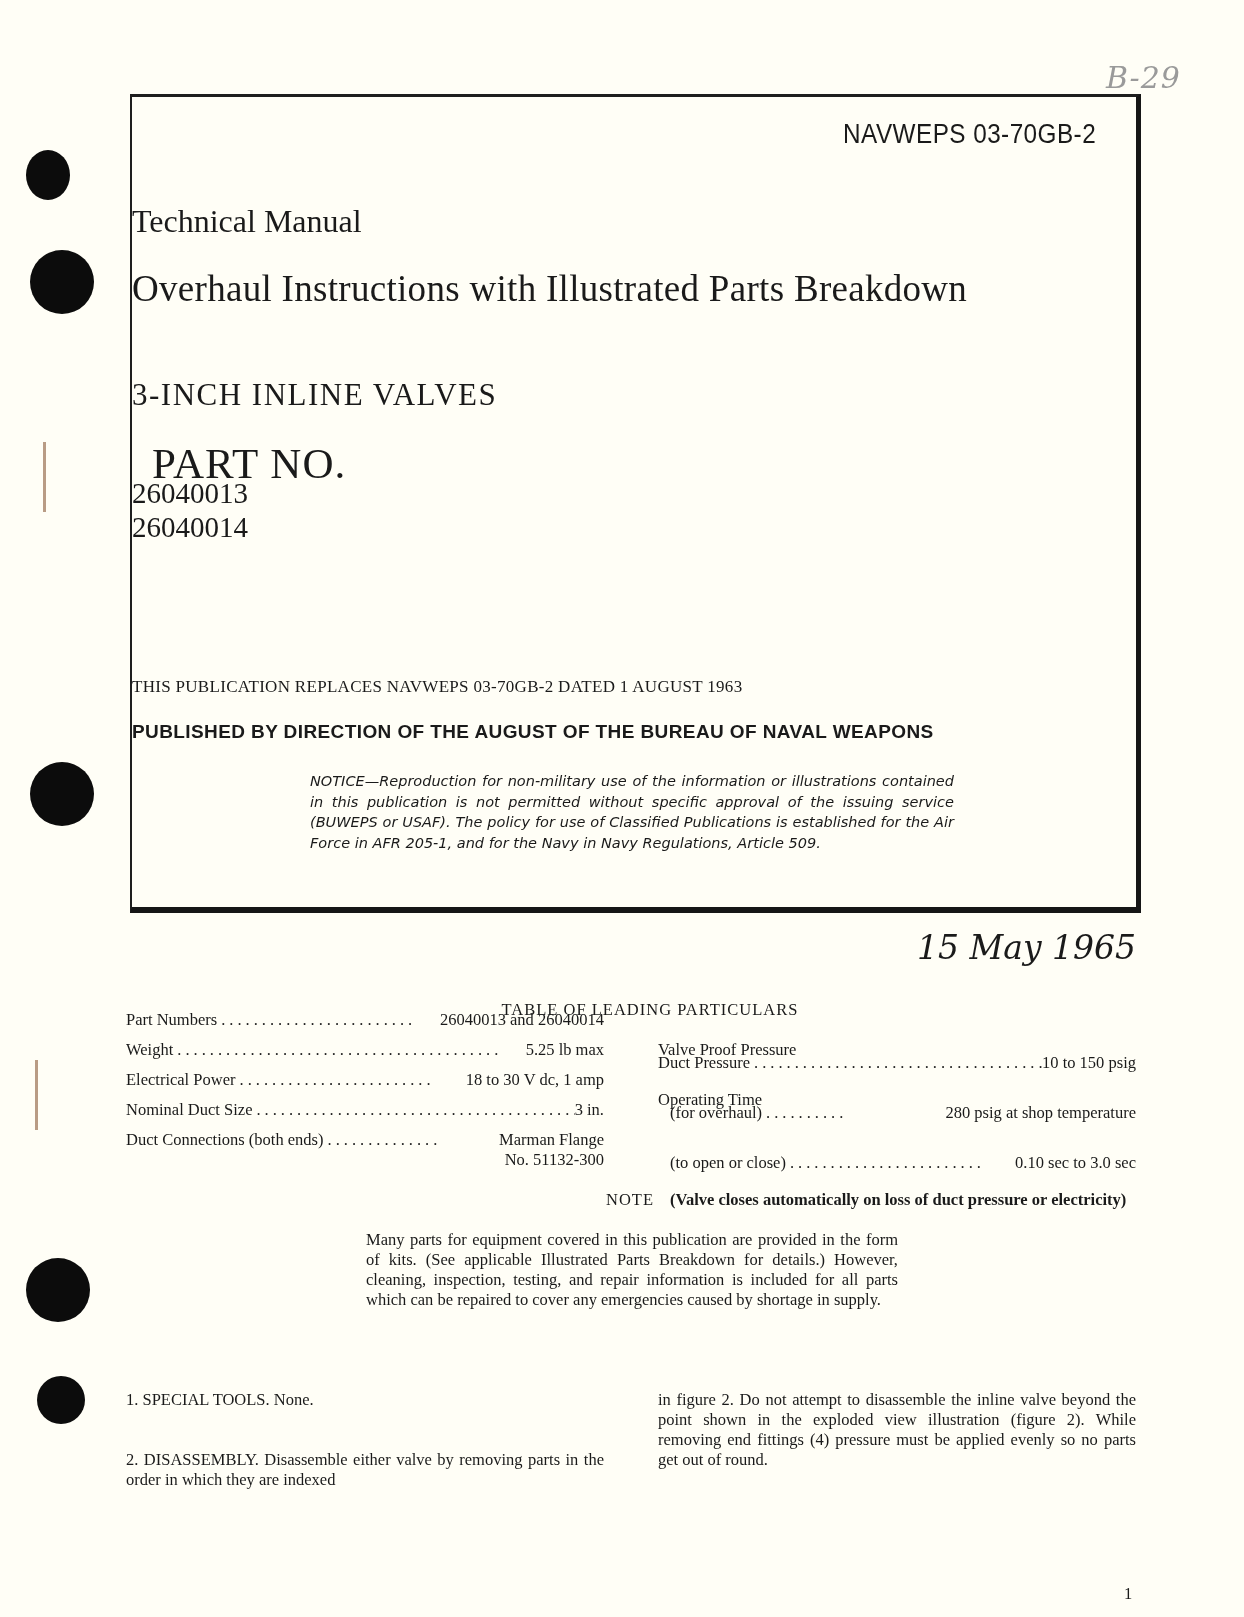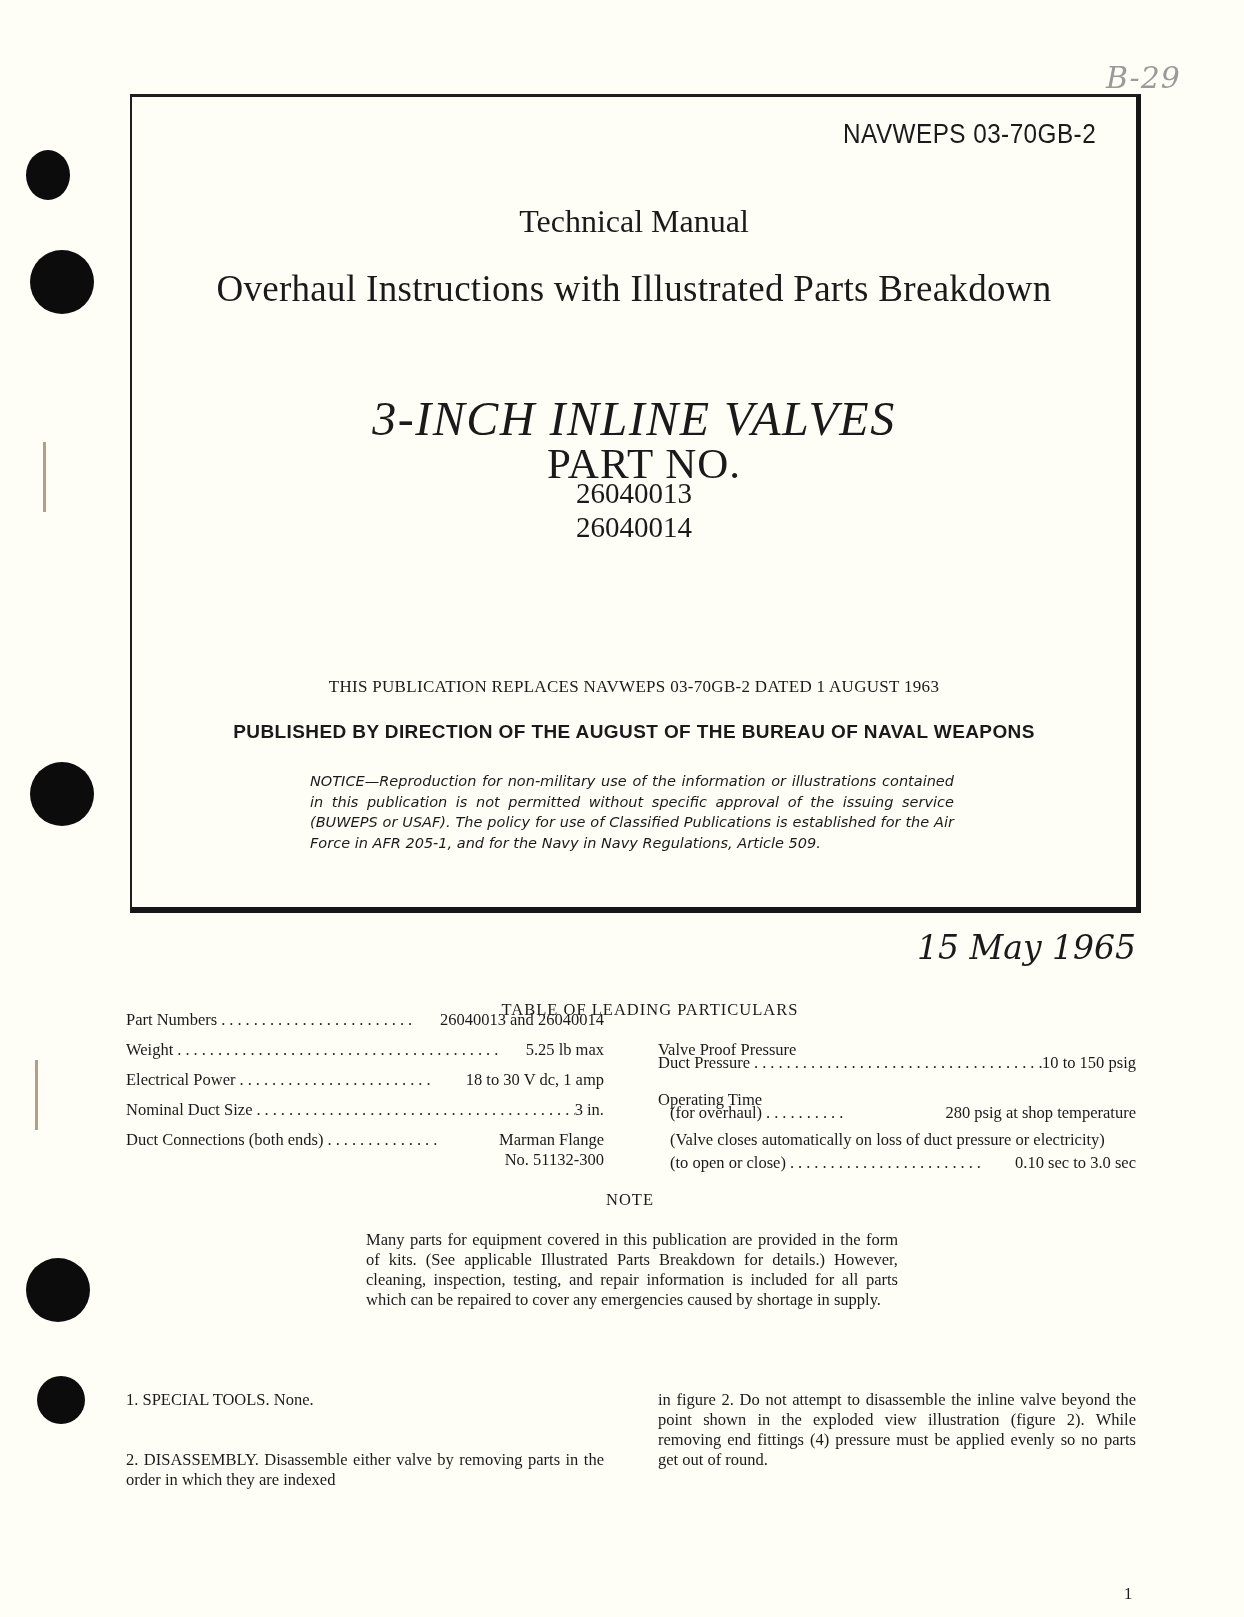--- a/index.html
+++ b/index.html
@@ -24,25 +24,25 @@
     border-left: 2px solid #1e1e1e;
     border-right: 5px solid #161616;
     border-bottom: 6px solid #161616;
   }
   .abs { position: absolute; }
   .navweps {
     right: 40px; top: 22px;
     font-family: "Liberation Sans", sans-serif; font-size: 27px;
     transform: scaleX(0.9); transform-origin: right top; letter-spacing: 0.5px;
   }
-  .center { left: 0; right: 0; text-align: center; }
+  .center { left: 0; right: 0; }
   .serif { font-family: "Liberation Serif", serif; }
   .tech { top: 106px; font-size: 32px; }
   .overhaul { top: 170px; font-size: 37px; letter-spacing: 0.3px; }
-  .title { top: 294px; font-size: 48px; letter-spacing: 1.5px; font-style: italic; }
+  .title { top: 280px; font-size: 31px; letter-spacing: 1.5px; }
   .partno { top: 342px; font-size: 43px; letter-spacing: 1px; margin-left: 20px; }
   .pn1 { top: 380px; font-size: 29px; }
   .pn2 { top: 414px; font-size: 29px; }
   .vapor { top: 452px; font-size: 24px; letter-spacing: 1px; }
   .replaces {
     top: 580px; font-family: "Liberation Serif", serif; font-size: 17px;
     letter-spacing: 0.3px;
   }
   .published {
     top: 624px; font-family: "Liberation Sans", sans-serif; font-weight: bold;
@@ -143,21 +143,21 @@
   <span class="lbl sub">(for overhaul)</span>
     <span class="dots">..........</span>
     <span class="val">280 psig at shop temperature</span>
 </div>
 <div class="abs mono" style="left:658px;top:1090px;">Operating Time</div>
 <div class="row mono right-col" style="top:1110px;">
   <span class="lbl sub">(to open or close)</span>
     <span class="dots">........................</span>
     <span class="val">0.10 sec to 3.0 sec</span>
 </div>
-<div class="abs mono para" style="left:670px;width:466px;top:1130px;">(Valve closes automatically on loss of duct pressure or electricity)</div>
+<div class="abs mono para" style="left:670px;width:466px;top:1190px;font-weight:bold;">(Valve closes automatically on loss of duct pressure or electricity)</div>
 
 <div class="abs mono note-title">NOTE</div>
 <div class="abs mono note-body">Many parts for equipment covered in this publication are provided in the form of kits. (See applicable Illustrated Parts Breakdown for details.) However, cleaning, inspection, testing, and repair information is included for all parts which can be repaired to cover any emergencies caused by shortage in supply.</div>
 
 <div class="abs mono para" style="left:126px;width:478px;top:1390px;">1. SPECIAL TOOLS. None.</div>
 <div class="abs mono para" style="left:126px;width:478px;top:1450px;">2. DISASSEMBLY. Disassemble either valve by removing parts in the order in which they are indexed</div>
 <div class="abs mono para" style="left:658px;width:478px;top:1390px;">in figure 2. Do not attempt to disassemble the inline valve beyond the point shown in the exploded view illustration (figure 2). While removing end fittings (4) pressure must be applied evenly so no parts get out of round.</div>
 
 <div class="abs mono pagenum">1</div>
 

